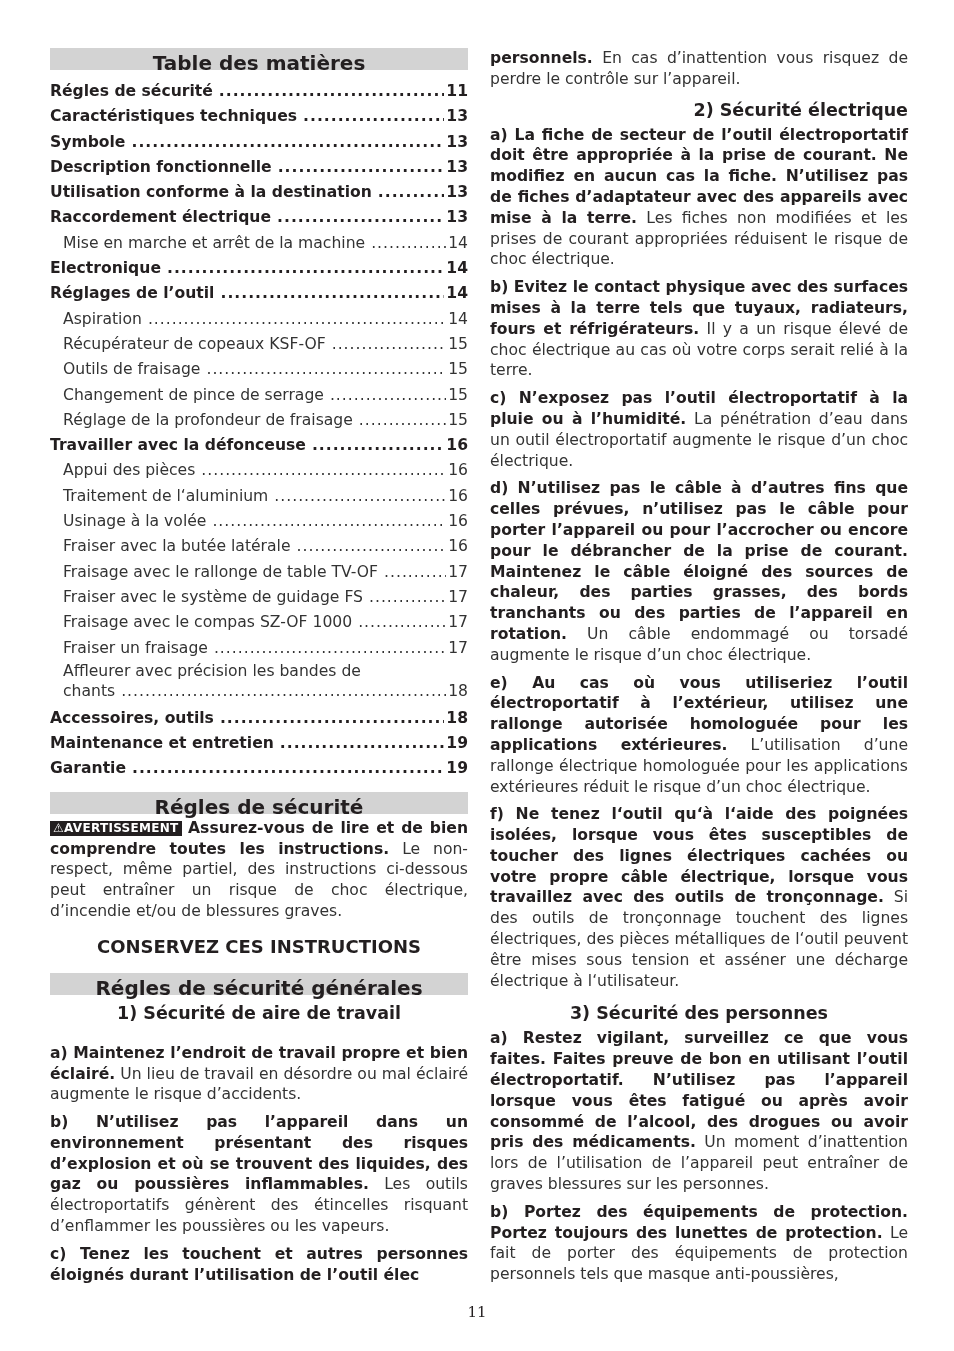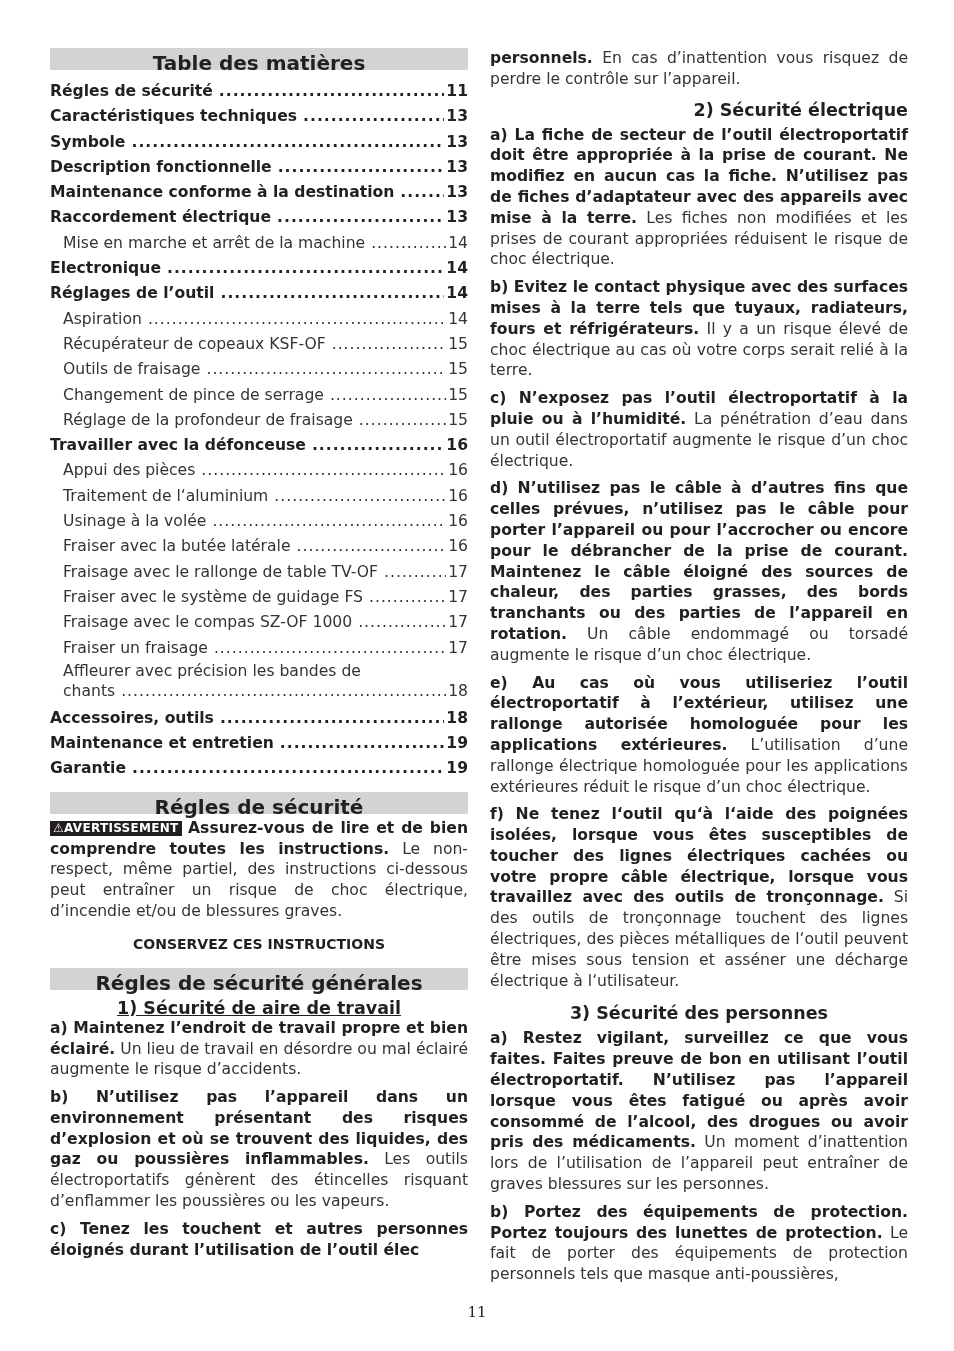--- a/index.html
+++ b/index.html
@@ -49,21 +49,21 @@
         <span class="lbl">Symbole</span>
         <span class="dots"></span>
         <span class="pg">13</span>
       </div>
       <div class="toc-row bold">
         <span class="lbl">Description fonctionnelle</span>
         <span class="dots"></span>
         <span class="pg">13</span>
       </div>
       <div class="toc-row bold">
-        <span class="lbl">Maintenance conforme à la destination</span>
+        <span class="lbl">Utilisation conforme à la destination</span>
         <span class="dots"></span>
         <span class="pg">13</span>
       </div>
       <div class="toc-row bold">
         <span class="lbl">Raccordement électrique</span>
         <span class="dots"></span>
         <span class="pg">13</span>
       </div>
       <div class="toc-row sub">
         <span class="lbl">Mise en marche et arrêt de la machine</span>
@@ -174,24 +174,24 @@
         <span class="pg">19</span>
       </div>
     </div>
 
   <h2 class="banner" style="margin-top:10px;">Régles de sécurité</h2>
   <p class="p" style="margin-top:4px;">
     <span class="warn"><span>⚠</span><span>AVERTISSEMENT</span></span>
     <b>Assurez-vous de lire et de bien comprendre toutes les instructions.</b>
     <span class="n">Le non-respect, même partiel, des instructions ci-dessous peut entraîner un risque de choc électrique, d’incendie et/ou de blessures graves.</span>
   </p>
-  <p class="h-center" style="margin-top:14px;font-size:14px;">CONSERVEZ CES INSTRUCTIONS</p>
+  <p class="h-center" style="margin-top:14px;font-size:18px;">CONSERVEZ CES INSTRUCTIONS</p>
 
   <h2 class="banner" style="margin-top:16px;">Régles de sécurité générales</h2>
-  <p class="h-center" style="margin-top:8px;margin-bottom:0;text-decoration:underline;">1) Sécurité de aire de travail</p>
+  <p class="h-center" style="margin-top:8px;margin-bottom:20px;">1) Sécurité de aire de travail</p>
   <p class="p"><b>a) Maintenez l’endroit de travail propre et bien éclairé.</b> <span class="n">Un lieu de travail en désordre ou mal éclairé augmente le risque d’accidents.</span></p>
   <p class="p"><b>b)   N’utilisez pas l’appareil dans un environnement présentant des risques d’explosion et où se trouvent des liquides, des gaz ou poussières inflammables.</b> <span class="n">Les outils électroportatifs génèrent des étincelles risquant d’enflammer les poussières ou les vapeurs.</span></p>
   <p class="p" style="height:42px;overflow:hidden;"><b>c) Tenez les touchent et autres personnes éloignés durant l’utilisation de l’outil élec</b></p>
 </div>
 
 <div class="col col-right">
   <p class="p"><b>personnels.</b> <span class="n">En cas d’inattention vous risquez de perdre le contrôle sur l’appareil.</span></p>
   <p class="h-center" style="margin-top:10px;margin-bottom:5px;text-align:right;">2) Sécurité électrique</p>
   <p class="p"><b>a) La fiche de secteur de l’outil électroportatif doit être appropriée à la prise de courant. Ne modifiez en aucun cas la fiche. N’utilisez pas de fiches d’adaptateur avec des appareils avec mise à la terre.</b> <span class="n">Les fiches non modifiées et les prises de courant appropriées réduisent le risque de choc électrique.</span></p>
   <p class="p"><b>b) Evitez le contact physique avec des surfaces mises à la terre tels que tuyaux, radiateurs, fours et réfrigérateurs.</b> <span class="n">Il y a un risque élevé de choc électrique au cas où votre corps serait relié à la terre.</span></p>

